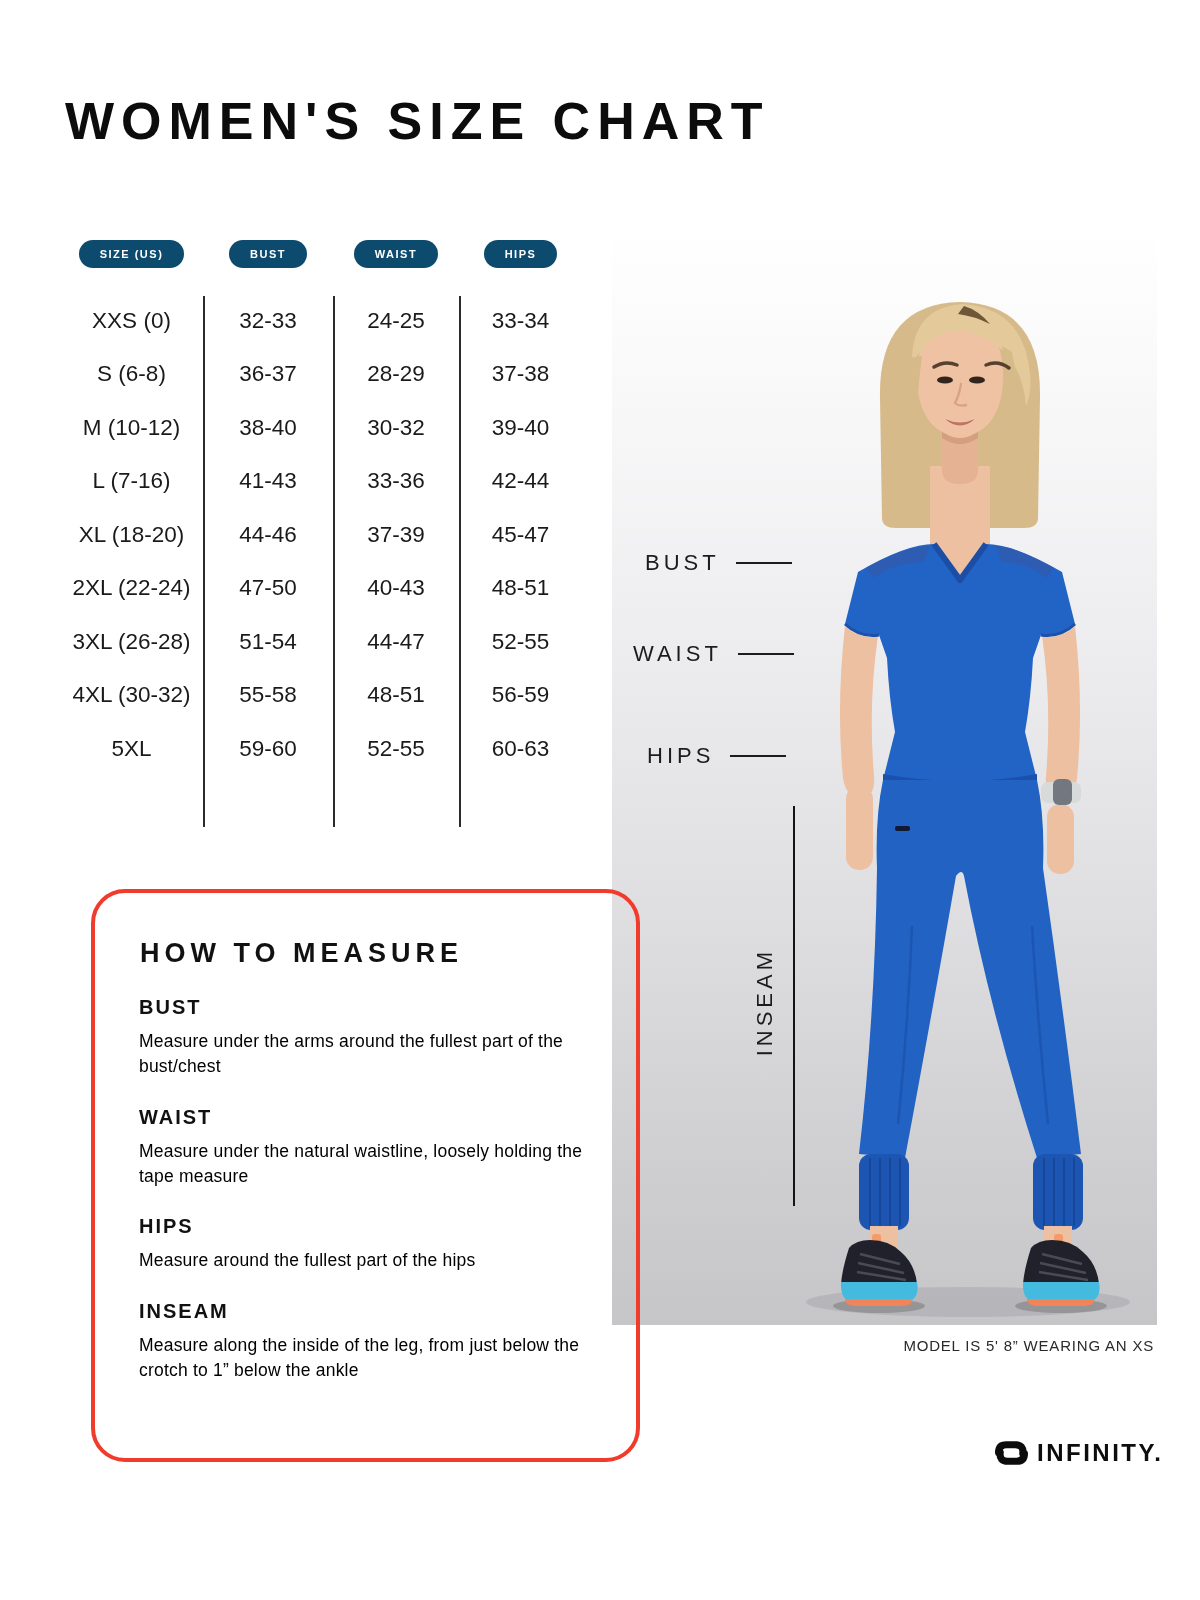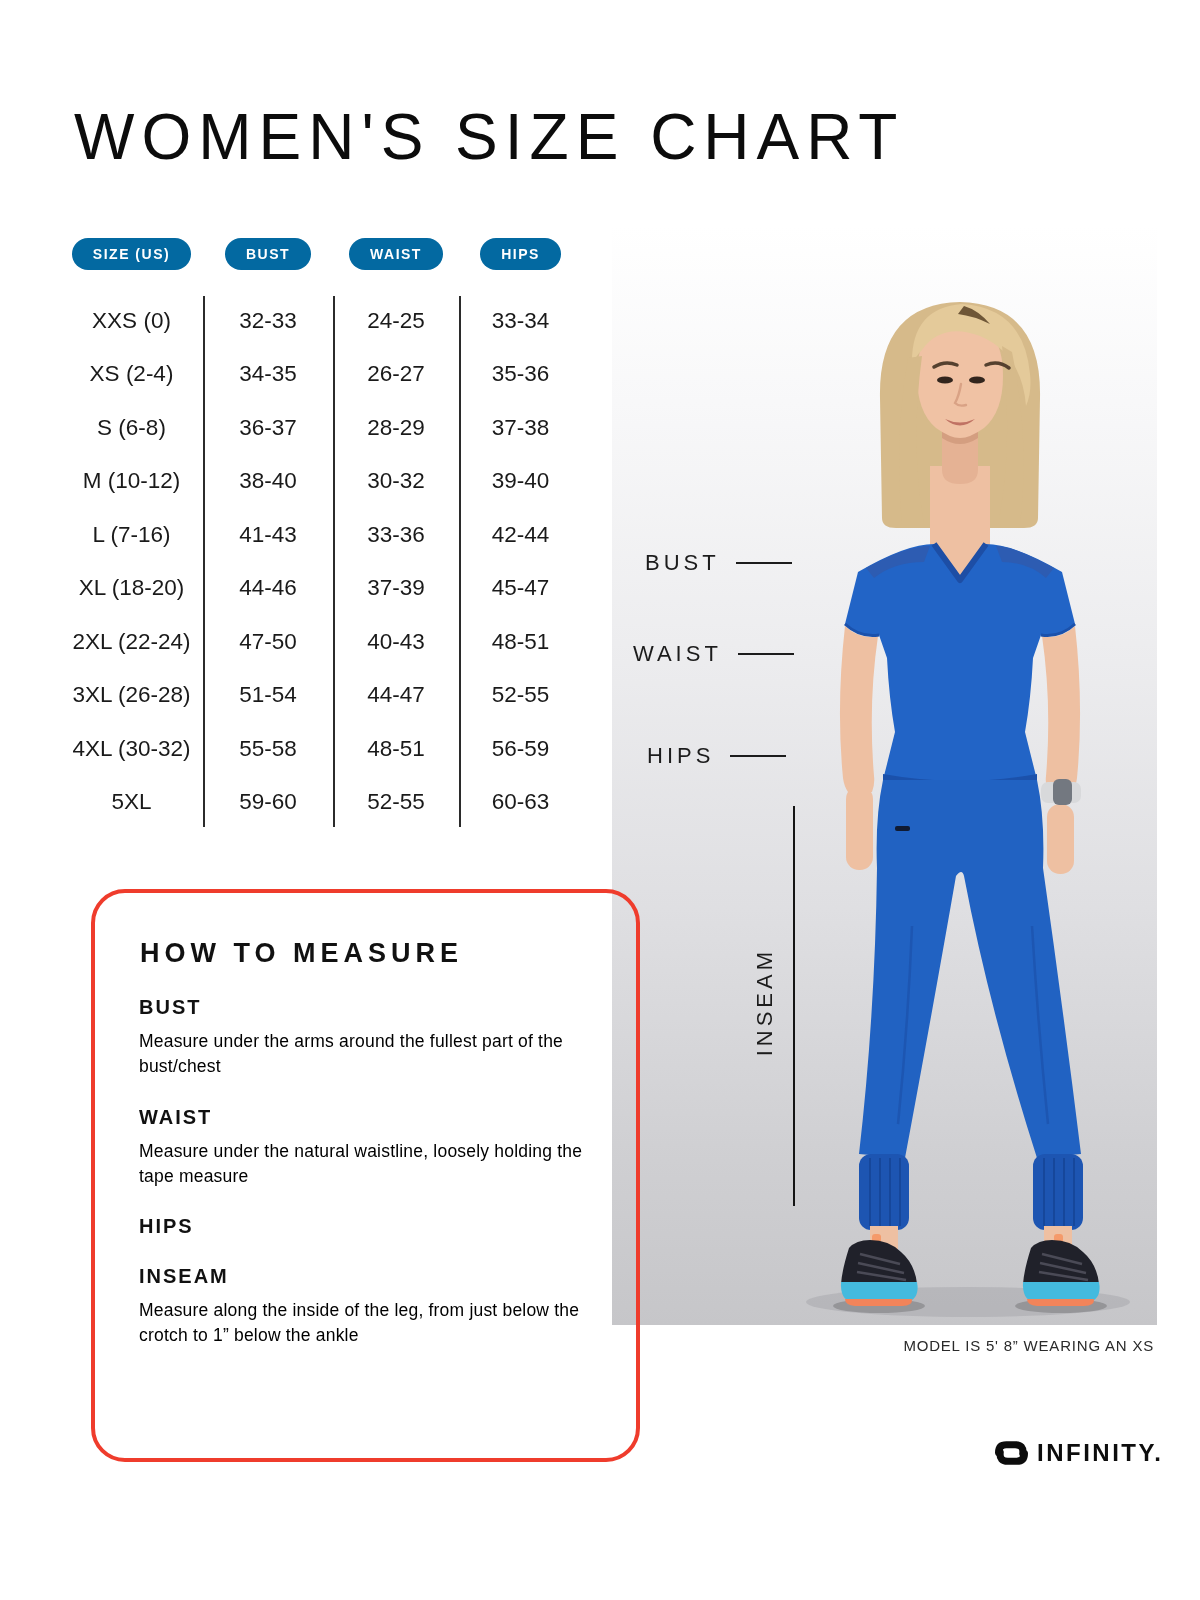--- a/index.html
+++ b/index.html
@@ -2,22 +2,22 @@
 <html><head>
 <meta charset="utf-8">
 <style>
   html,body { margin:0; padding:0; background:#ffffff; }
   .page {
     position:relative; width:1200px; height:1600px; background:#ffffff;
     font-family:"Liberation Sans", sans-serif; overflow:hidden;
   }
   
   .page-title {
-    position:absolute; left:58px; top:84px; margin:16px;
-    font-size:64px; font-weight:normal; letter-spacing:7px; color:#0c0c0c; white-space:nowrap;
+    position:absolute; left:58px; top:84px; margin:7px;
+    font-size:52px; font-weight:bold; letter-spacing:7px; color:#0c0c0c; white-space:nowrap;
   }
   
   .photo {
     position:absolute; left:612px; top:226px; width:545px; height:1099px;
     background:linear-gradient(180deg,#ffffff 0%,#f8f8f9 16%,#ededef 38%,#dfdfe2 62%,#cfcfd2 85%,#c6c6c9 100%);
   }
   .photo svg { position:absolute; left:0; top:0; }
   
   .measure-label {
     position:absolute; display:flex; align-items:center; gap:16px;
@@ -34,21 +34,21 @@
     font-size:22px; letter-spacing:4px; color:#1c1c1c;
   }
   
   .size-table { position:absolute; left:60px; top:236px; width:522px; }
   .st-head, .st-row {
     display:grid; grid-template-columns:143px 130px 126px 123px;
     align-items:center; justify-items:center;
   }
   .st-head { height:36px; }
   .pill {
-    background:#0369a1; color:#ffffff; font-size:14px; font-weight:bold;
+    background:#0c4a6e; color:#ffffff; font-size:11px; font-weight:bold;
     letter-spacing:1.5px; padding:8px 21px; border-radius:999px; white-space:nowrap;
   }
   .st-rows { position:relative; margin-top:22px; }
   .st-row { height:53.5px; font-size:22.5px; color:#1a1a1a; white-space:nowrap; }
   .st-divider { position:absolute; top:2px; width:2px; height:531px; background:#2b2b2b; }
   .d1 { left:143px; } .d2 { left:273px; } .d3 { left:399px; }
   
   .htm-box {
     position:absolute; left:91px; top:889px; width:549px; height:573px;
     border:4px solid #ef3c2c; border-radius:34px; box-sizing:border-box;
@@ -178,26 +178,20 @@
       <div class="st-divider d1"></div>
       <div class="st-divider d2"></div>
       <div class="st-divider d3"></div>
       <div class="st-row">
         <span>XXS (0)</span>
           <span>32-33</span>
           <span>24-25</span>
           <span>33-34</span>
       </div>
       <div class="st-row">
-        <span>XS (2-4)</span>
-          <span>34-35</span>
-          <span>26-27</span>
-          <span>35-36</span>
-      </div>
-      <div class="st-row">
         <span>S (6-8)</span>
           <span>36-37</span>
           <span>28-29</span>
           <span>37-38</span>
       </div>
       <div class="st-row">
         <span>M (10-12)</span>
           <span>38-40</span>
           <span>30-32</span>
           <span>39-40</span>
@@ -246,20 +240,21 @@
     <div class="htm-section">
       <h3>BUST</h3>
       <p>Measure under the arms around the fullest part of the bust/chest</p>
     </div>
     <div class="htm-section">
       <h3>WAIST</h3>
       <p>Measure under the natural waistline, loosely holding the tape measure</p>
     </div>
     <div class="htm-section">
       <h3>HIPS</h3>
+      <p>Measure around the fullest part of the hips</p>
     </div>
     <div class="htm-section">
       <h3>INSEAM</h3>
       <p>Measure along the inside of the leg, from just below the crotch to 1” below the ankle</p>
     </div>
   </div>
 
   <div class="model-caption">MODEL IS 5' 8” WEARING AN XS</div>
 
   <div class="brand-logo">

